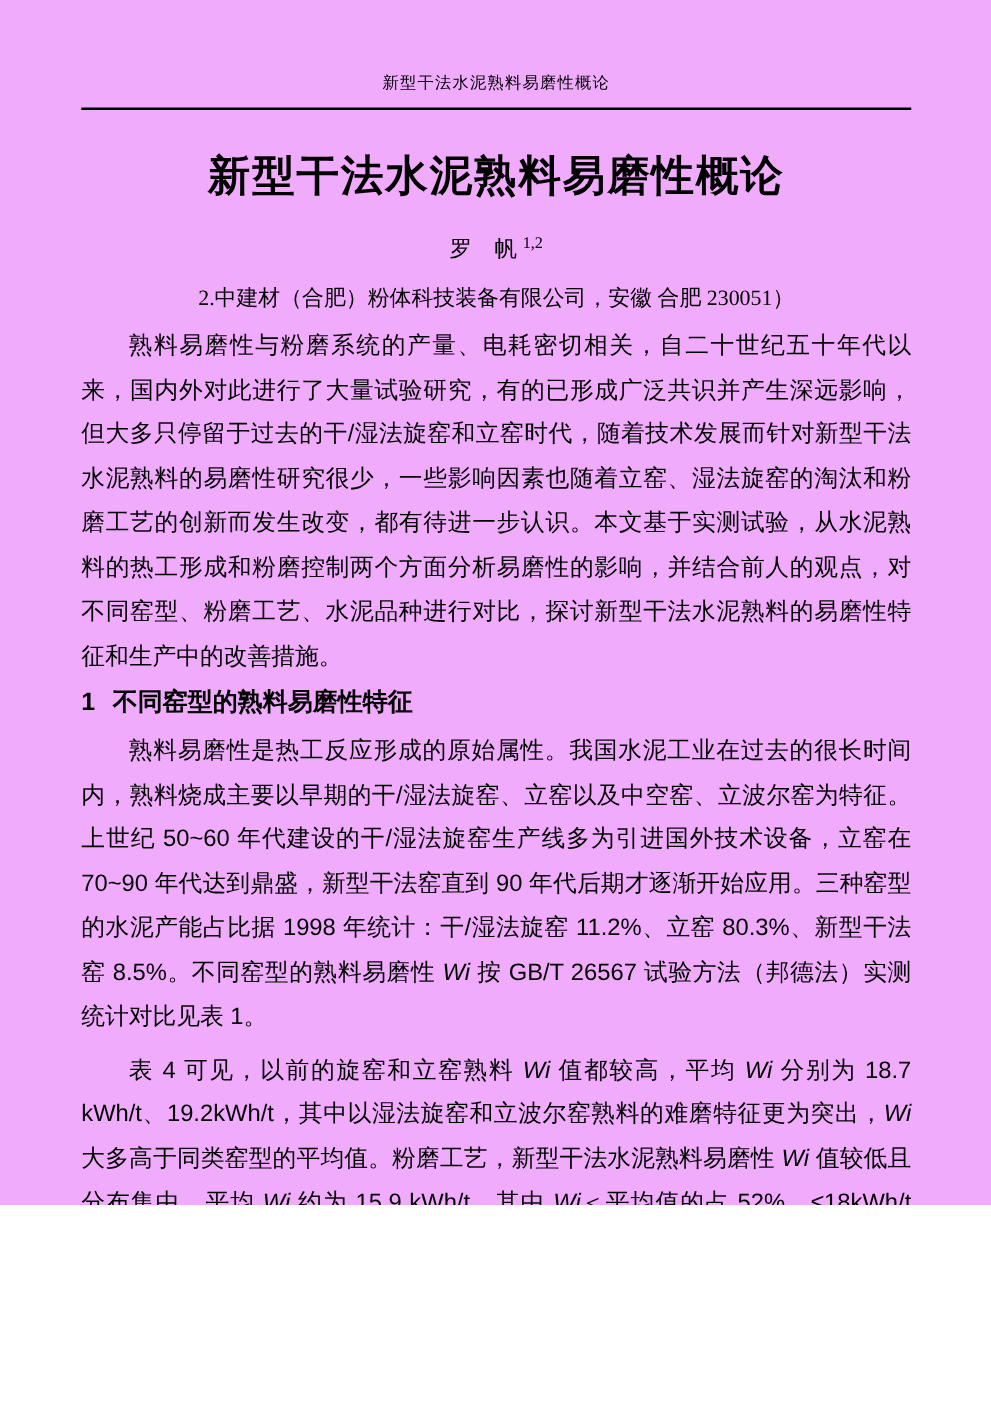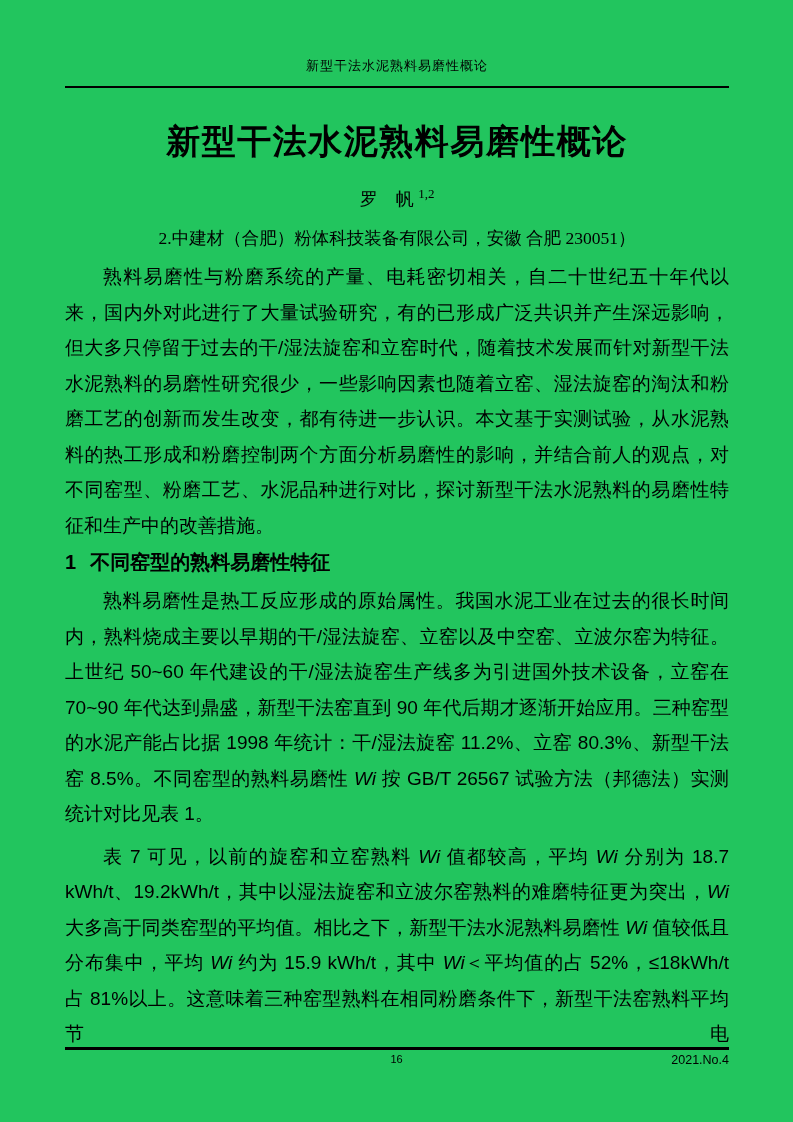--- a/index.html
+++ b/index.html
@@ -1,20 +1,20 @@
 <!DOCTYPE html>
 <html><head>
 <meta charset="utf-8">
 <style>
   html, body { margin: 0; padding: 0; background: #ffffff; }
   .page {
     position: relative;
-    width: 793px; height: 1122px;
+    width: 793px; height: 964px;
     margin: 0 auto;
-    background: #22c55e;
+    background: #f0abfc;
     color: #000;
     font-family: "Liberation Serif", serif;
     overflow: hidden;
   }
   .content { padding: 57px 64px 0 65px; }
 
   .running-head {
     text-align: center;
     font-size: 13px; line-height: 18px;
     letter-spacing: 1px;
@@ -107,20 +107,20 @@
 
     <div class="affiliation" style="margin-top:12px;">2.中建材（合肥）粉体科技装备有限公司，安徽 合肥 230051）</div>
 
 
     <p class="para"><span>熟料易磨性与粉磨系统的产量、电耗密切相关，自二十世纪五十年代以来，国内外对此进行了大量试验研究，有的已形成广泛共识并产生深远影响，但大多只停留于过去的干/湿法旋窑和立窑时代，随着技术发展而针对新型干法水泥熟料的易磨性研究很少，一些影响因素也随着立窑、湿法旋窑的淘汰和粉磨工艺的创新而发生改变，都有待进一步认识。本文基于实测试验，从水泥熟料的热工形成和粉磨控制两个方面分析易磨性的影响，并结合前人的观点，对不同窑型、粉磨工艺、水泥品种进行对比，探讨新型干法水泥熟料的易磨性特征和生产中的改善措施。</span></p>
 
     <div class="sec-heading second"><span class="sec-num">1</span><span>不同窑型的熟料易磨性特征</span></div>
 
     <p class="para"><span>熟料易磨性是热工反应形成的原始属性。我国水泥工业在过去的很长时间内，熟料烧成主要以早期的干/湿法旋窑、立窑以及中空窑、立波尔窑为特征。上世纪 50~60 年代建设的干/湿法旋窑生产线多为引进国外技术设备，立窑在 70~90 年代达到鼎盛，新型干法窑直到 90 年代后期才逐渐开始应用。三种窑型的水泥产能占比据 1998 年统计：干/湿法旋窑 11.2%、立窑 80.3%、新型干法窑 8.5%。不同窑型的熟料易磨性 </span><i>Wi</i><span> 按 GB/T 26567 试验方法（邦德法）实测统计对比见表 1。</span></p>
 
-    <p class="para cont"><span>表 7 可见，以前的旋窑和立窑熟料 </span><i>Wi</i><span> 值都较高，平均 </span><i>Wi</i><span> 分别为 18.7 kWh/t、19.2kWh/t，其中以湿法旋窑和立波尔窑熟料的难磨特征更为突出，</span><i>Wi</i><span> 大多高于同类窑型的平均值。相比之下，新型干法水泥熟料易磨性 </span><i>Wi</i><span> 值较低且分布集中，平均 </span><i>Wi</i><span> 约为 15.9 kWh/t，其中 </span><i>Wi</i><span>＜平均值的占 52%，≤18kWh/t 占 81%以上。这意味着三种窑型熟料在相同粉磨条件下，新型干法窑熟料平均节电</span></p>
+    <p class="para cont"><span>表 4 可见，以前的旋窑和立窑熟料 </span><i>Wi</i><span> 值都较高，平均 </span><i>Wi</i><span> 分别为 18.7 kWh/t、19.2kWh/t，其中以湿法旋窑和立波尔窑熟料的难磨特征更为突出，</span><i>Wi</i><span> 大多高于同类窑型的平均值。粉磨工艺，新型干法水泥熟料易磨性 </span><i>Wi</i><span> 值较低且分布集中，平均 </span><i>Wi</i><span> 约为 15.9 kWh/t，其中 </span><i>Wi</i><span>＜平均值的占 52%，≤18kWh/t 占 81%以上。这意味着三种窑型熟料在相同粉磨条件下，新型干法窑熟料平均节电</span></p>
 
   </div>
 
   <div class="footer-rule"></div>
   <div class="footer-page">16</div>
   <div class="footer-issue">2021.No.4</div>
 </div>
 
 </body></html>

